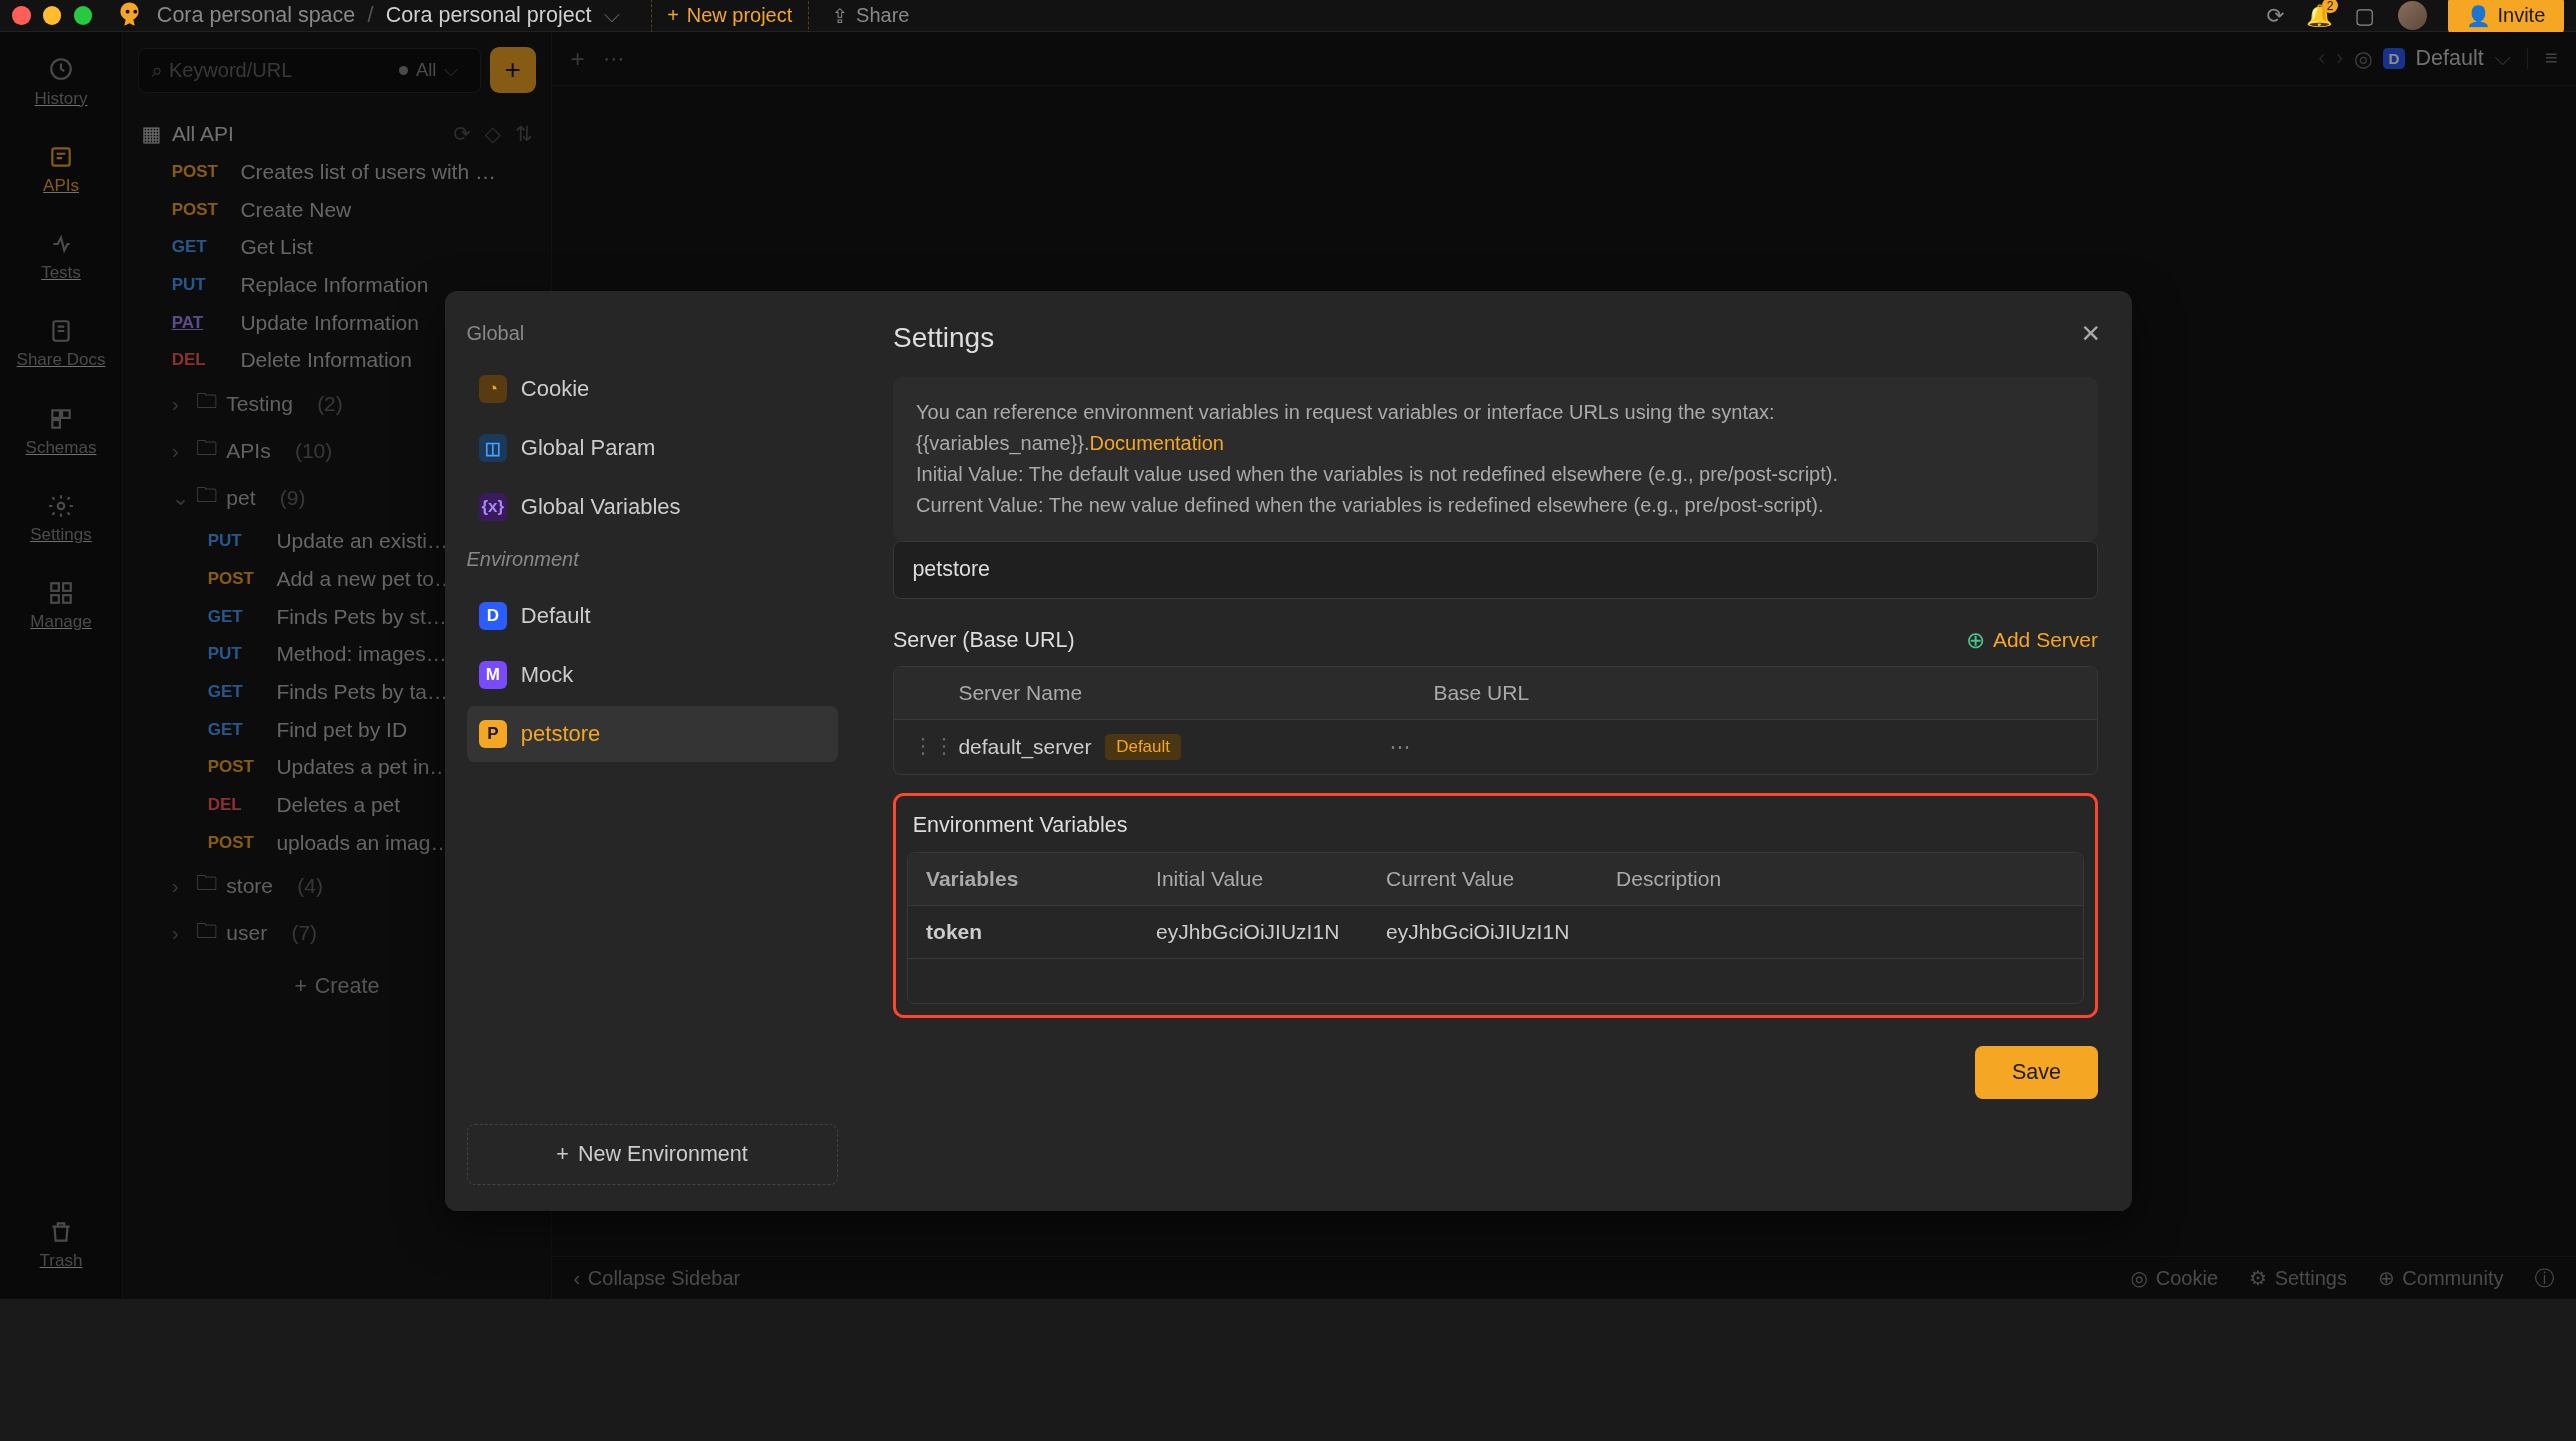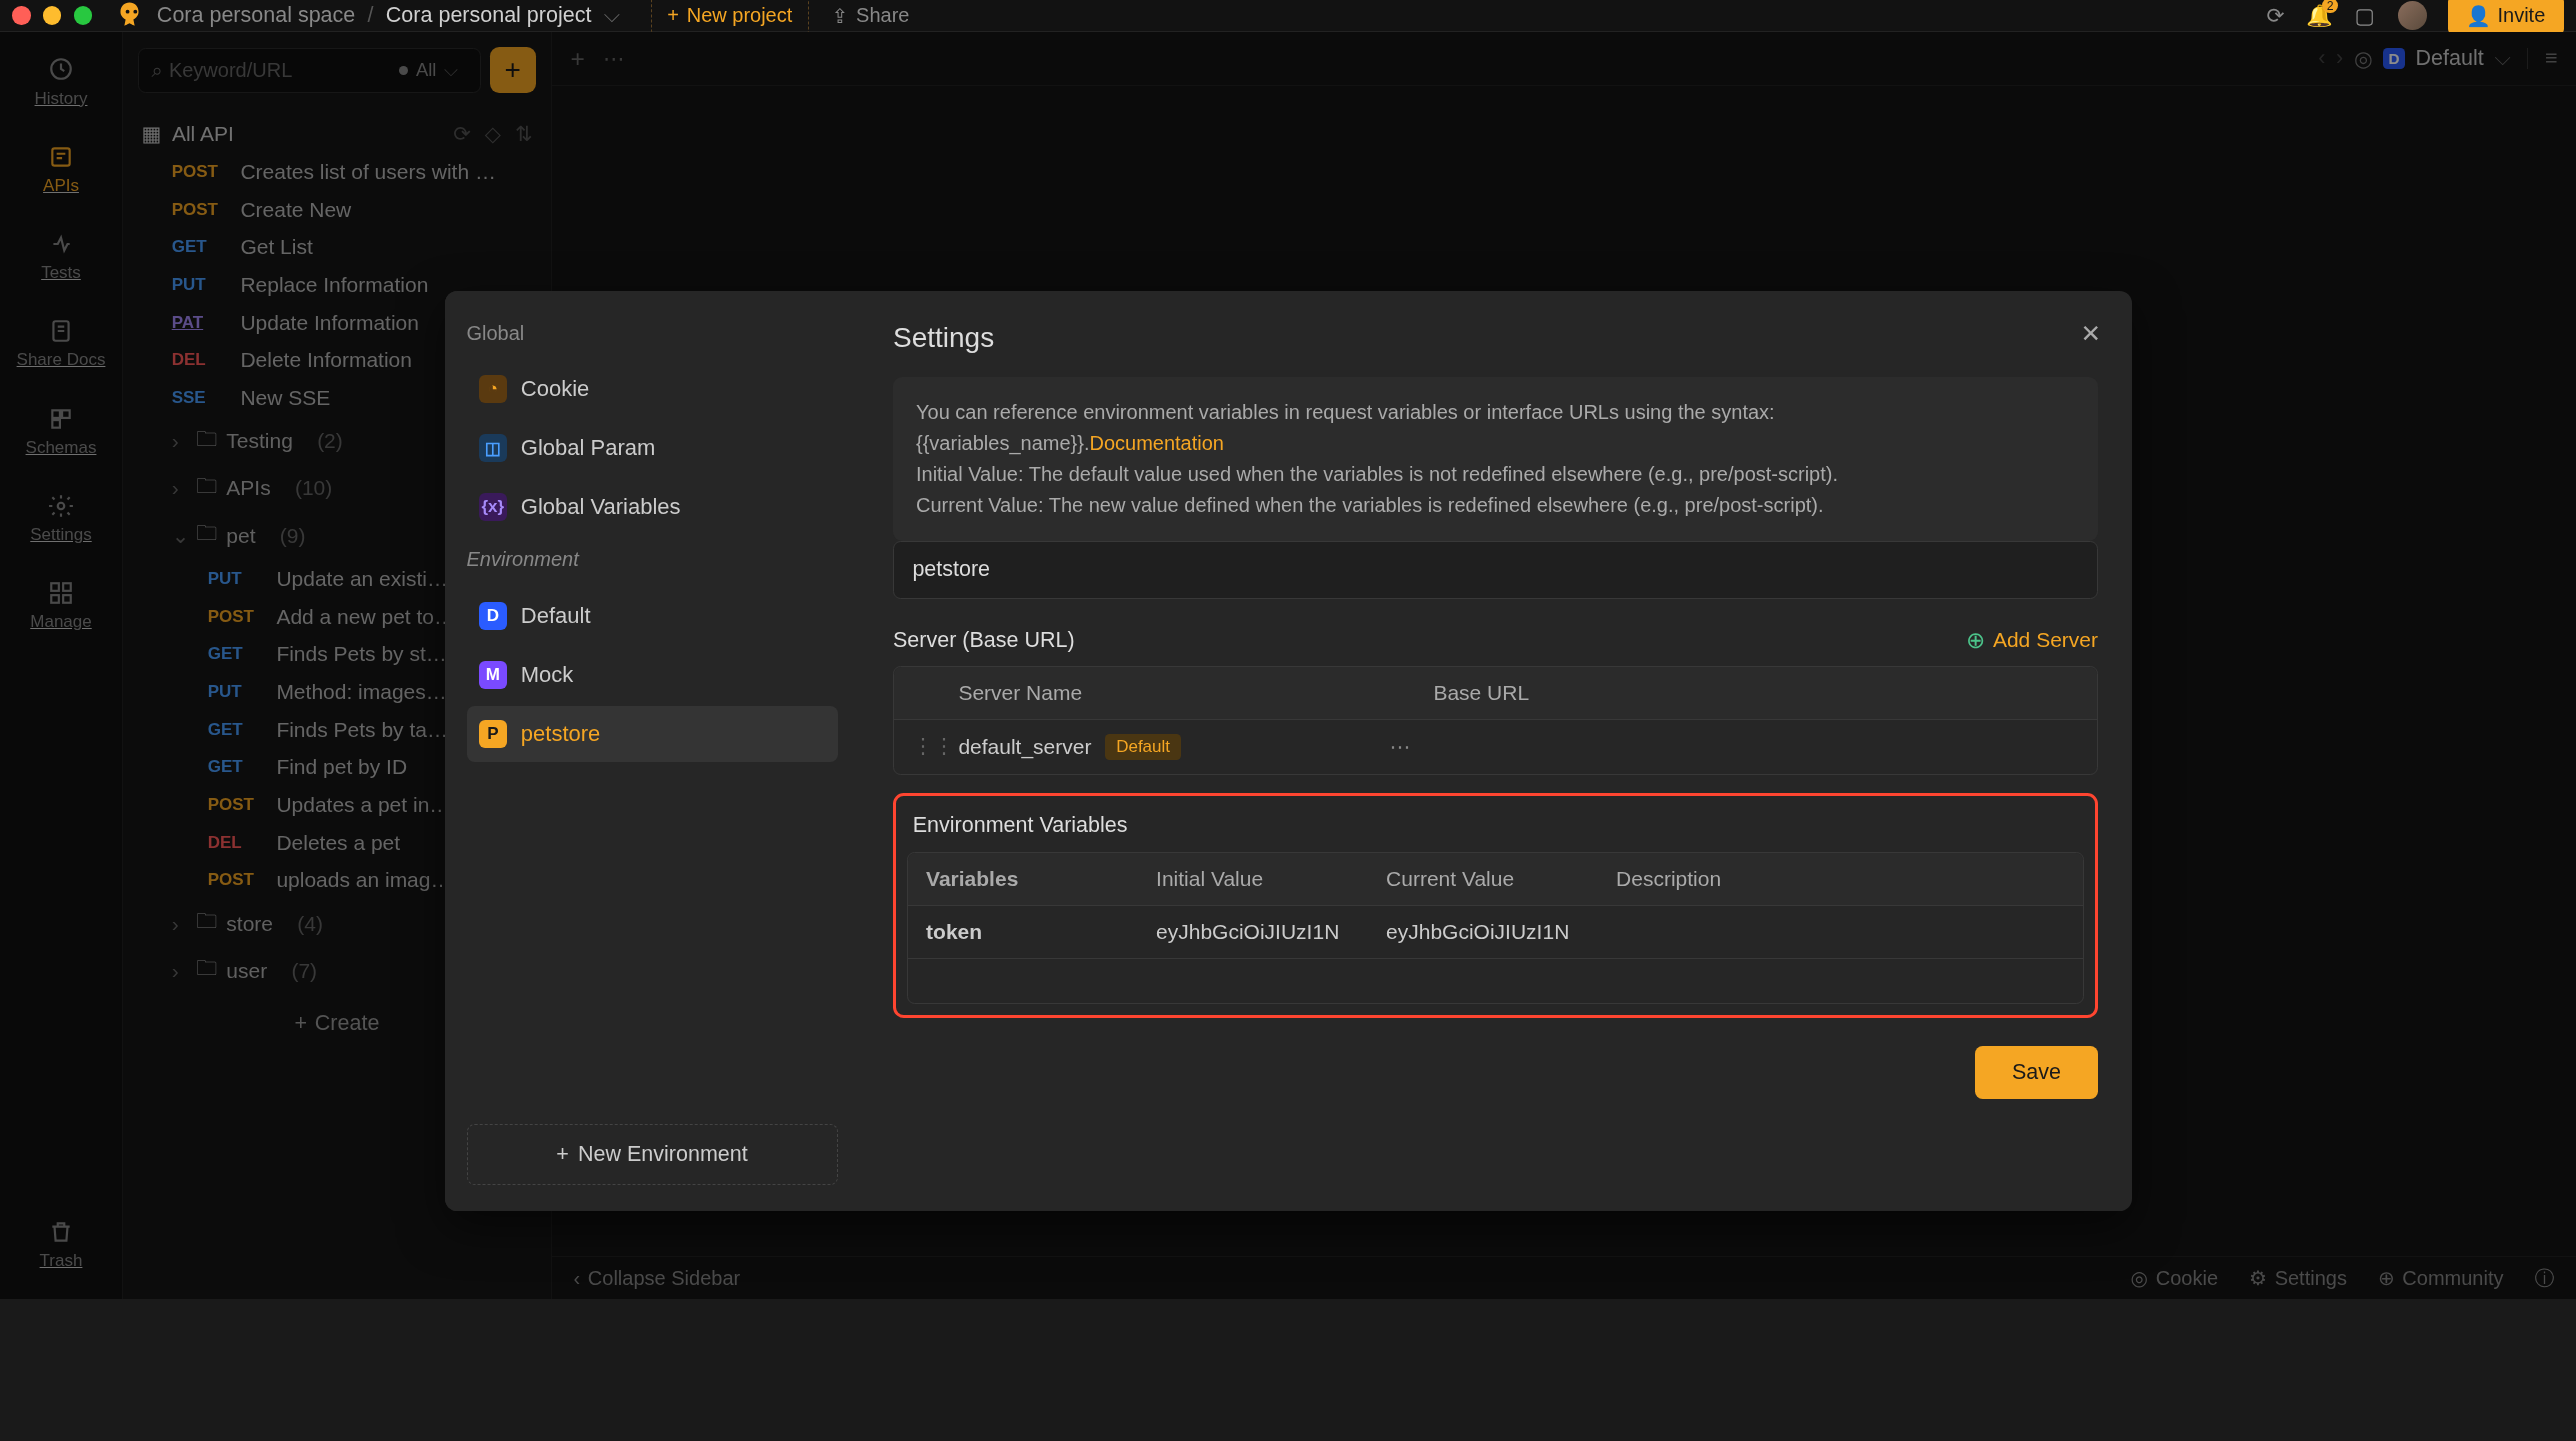--- a/index.html
+++ b/index.html
@@ -232,24 +232,20 @@
               <span>Replace Information</span>
             </div>
             <div class="tree-row indent1">
               <span class="method m-pat">PAT</span>
               <span>Update Information</span>
             </div>
             <div class="tree-row indent1">
               <span class="method m-del">DEL</span>
               <span>Delete Information</span>
             </div>
-            <div class="tree-row indent1">
-              <span class="method m-sse">SSE</span>
-              <span>New SSE</span>
-            </div>
           </div>
         <div class="tree-folder indent1"><span class="chev">›</span><span>🗀</span><span>Testing</span>&nbsp;<span class="count">(2)</span></div>
         <div class="tree-folder indent1"><span class="chev">›</span><span>🗀</span><span>APIs</span>&nbsp;<span class="count">(10)</span></div>
         <div class="tree-folder indent1"><span class="chev">⌄</span><span>🗀</span><span>pet</span>&nbsp;<span class="count">(9)</span></div>
         <div id="pet-items">
             <div class="tree-row indent2">
               <span class="method m-put">PUT</span>
               <span>Update an existi…</span>
             </div>
             <div class="tree-row indent2">

